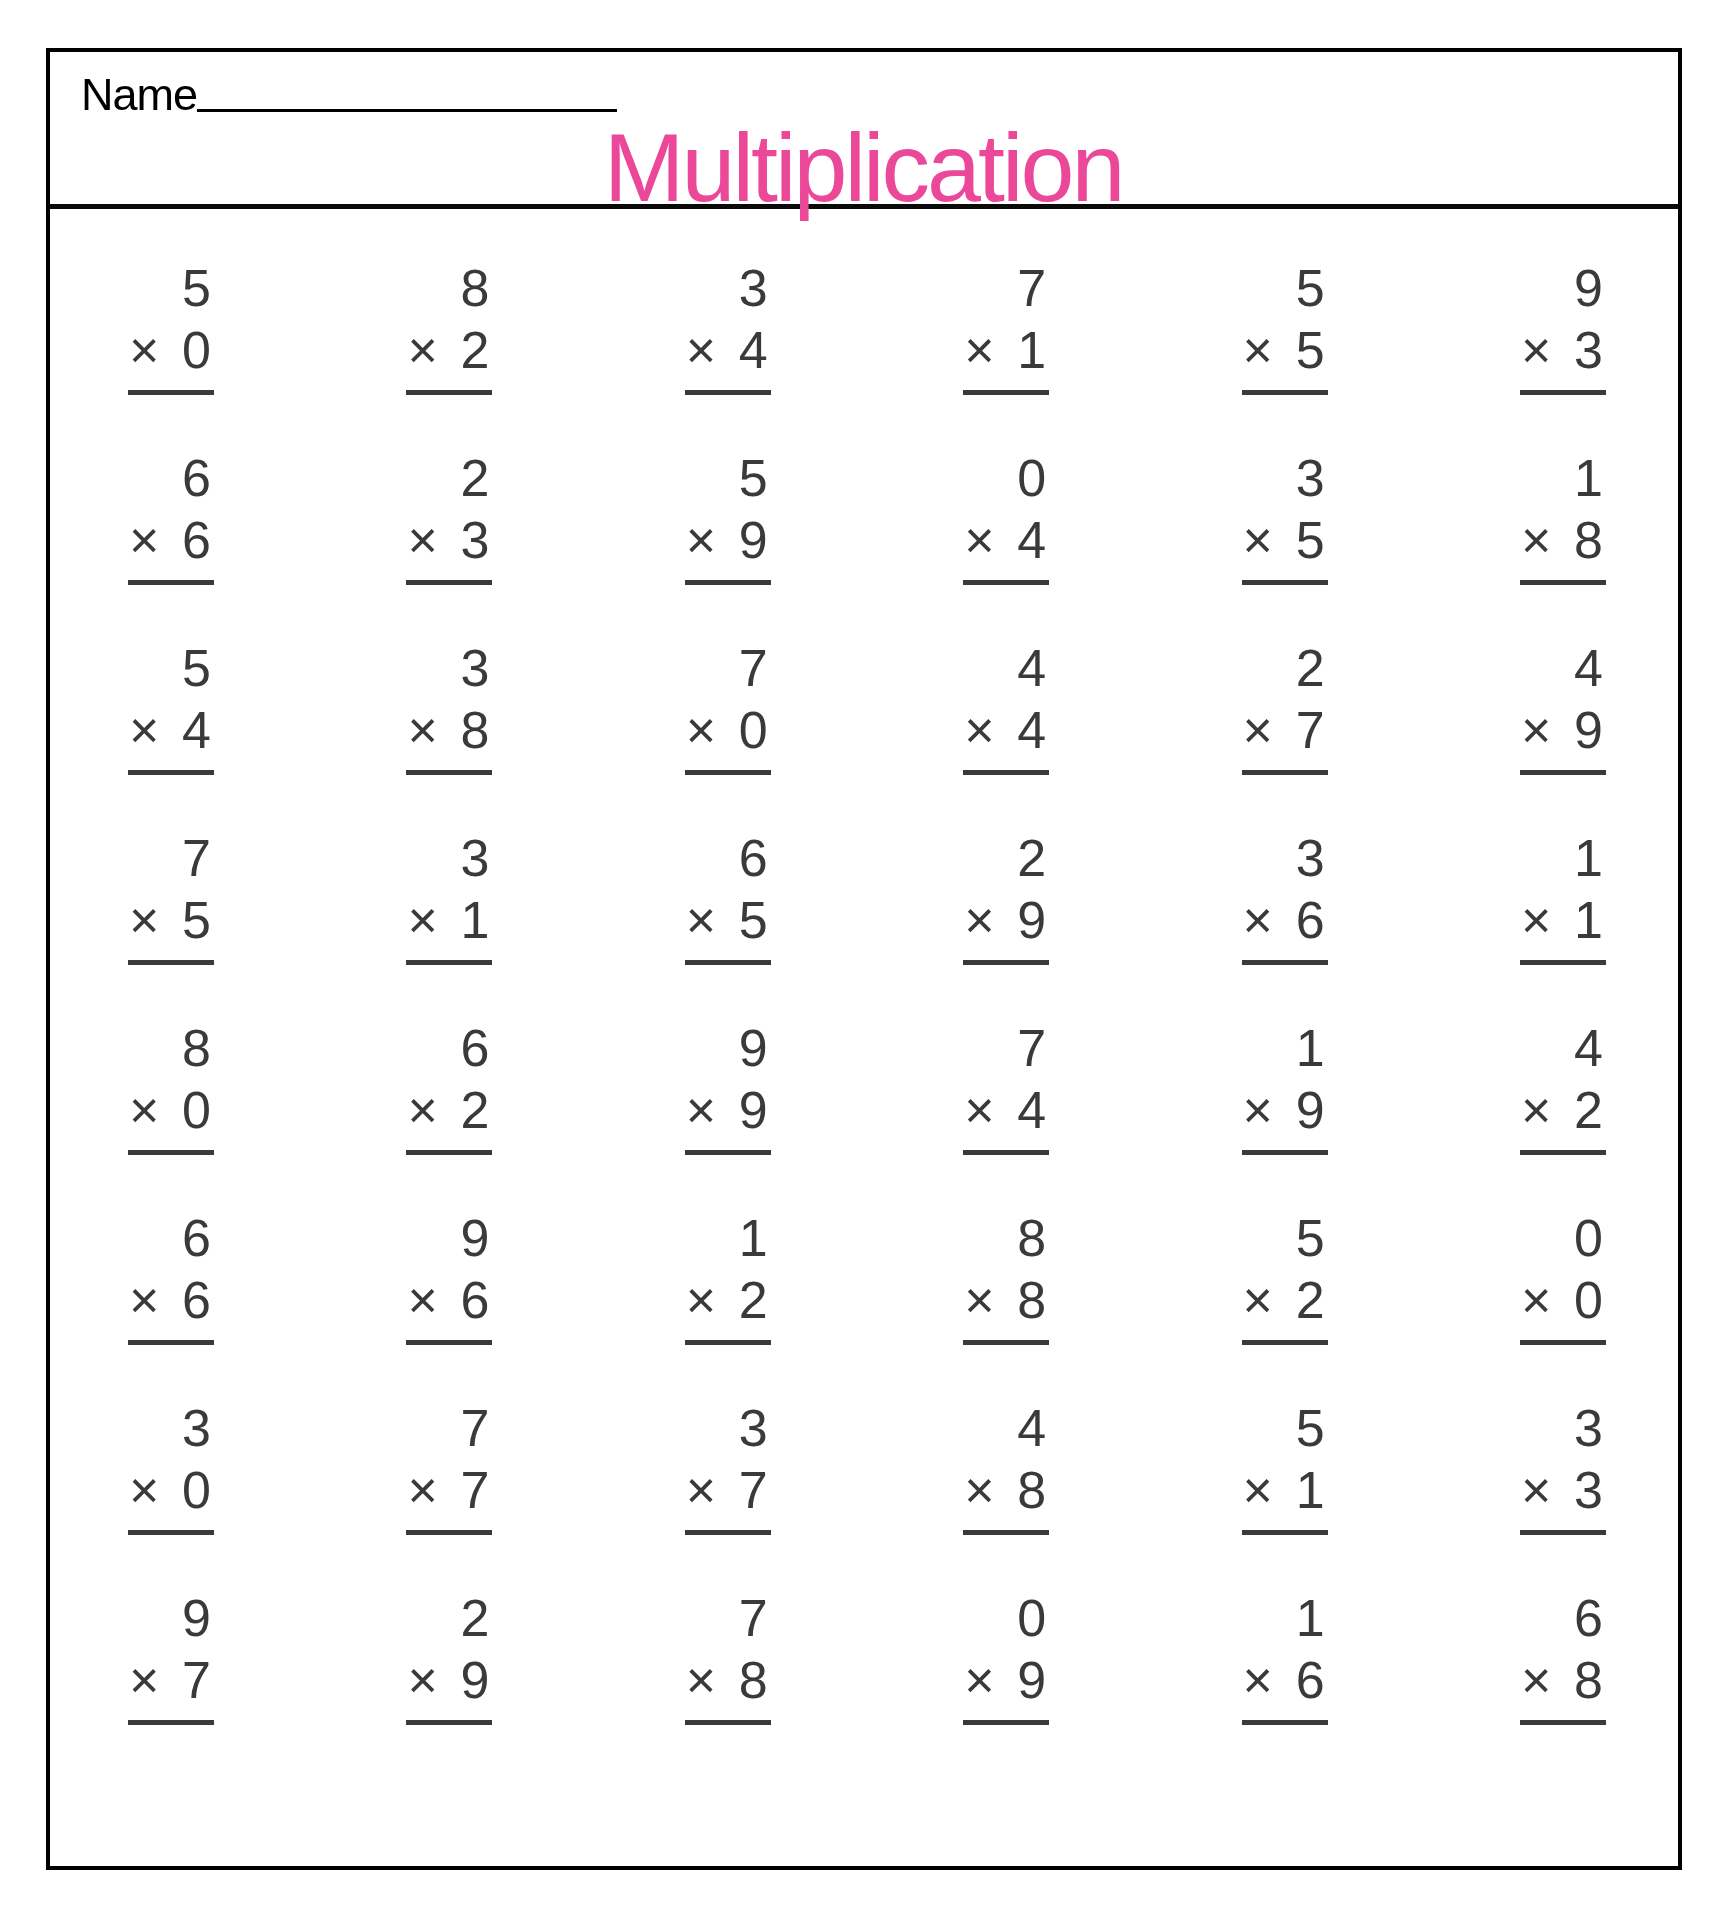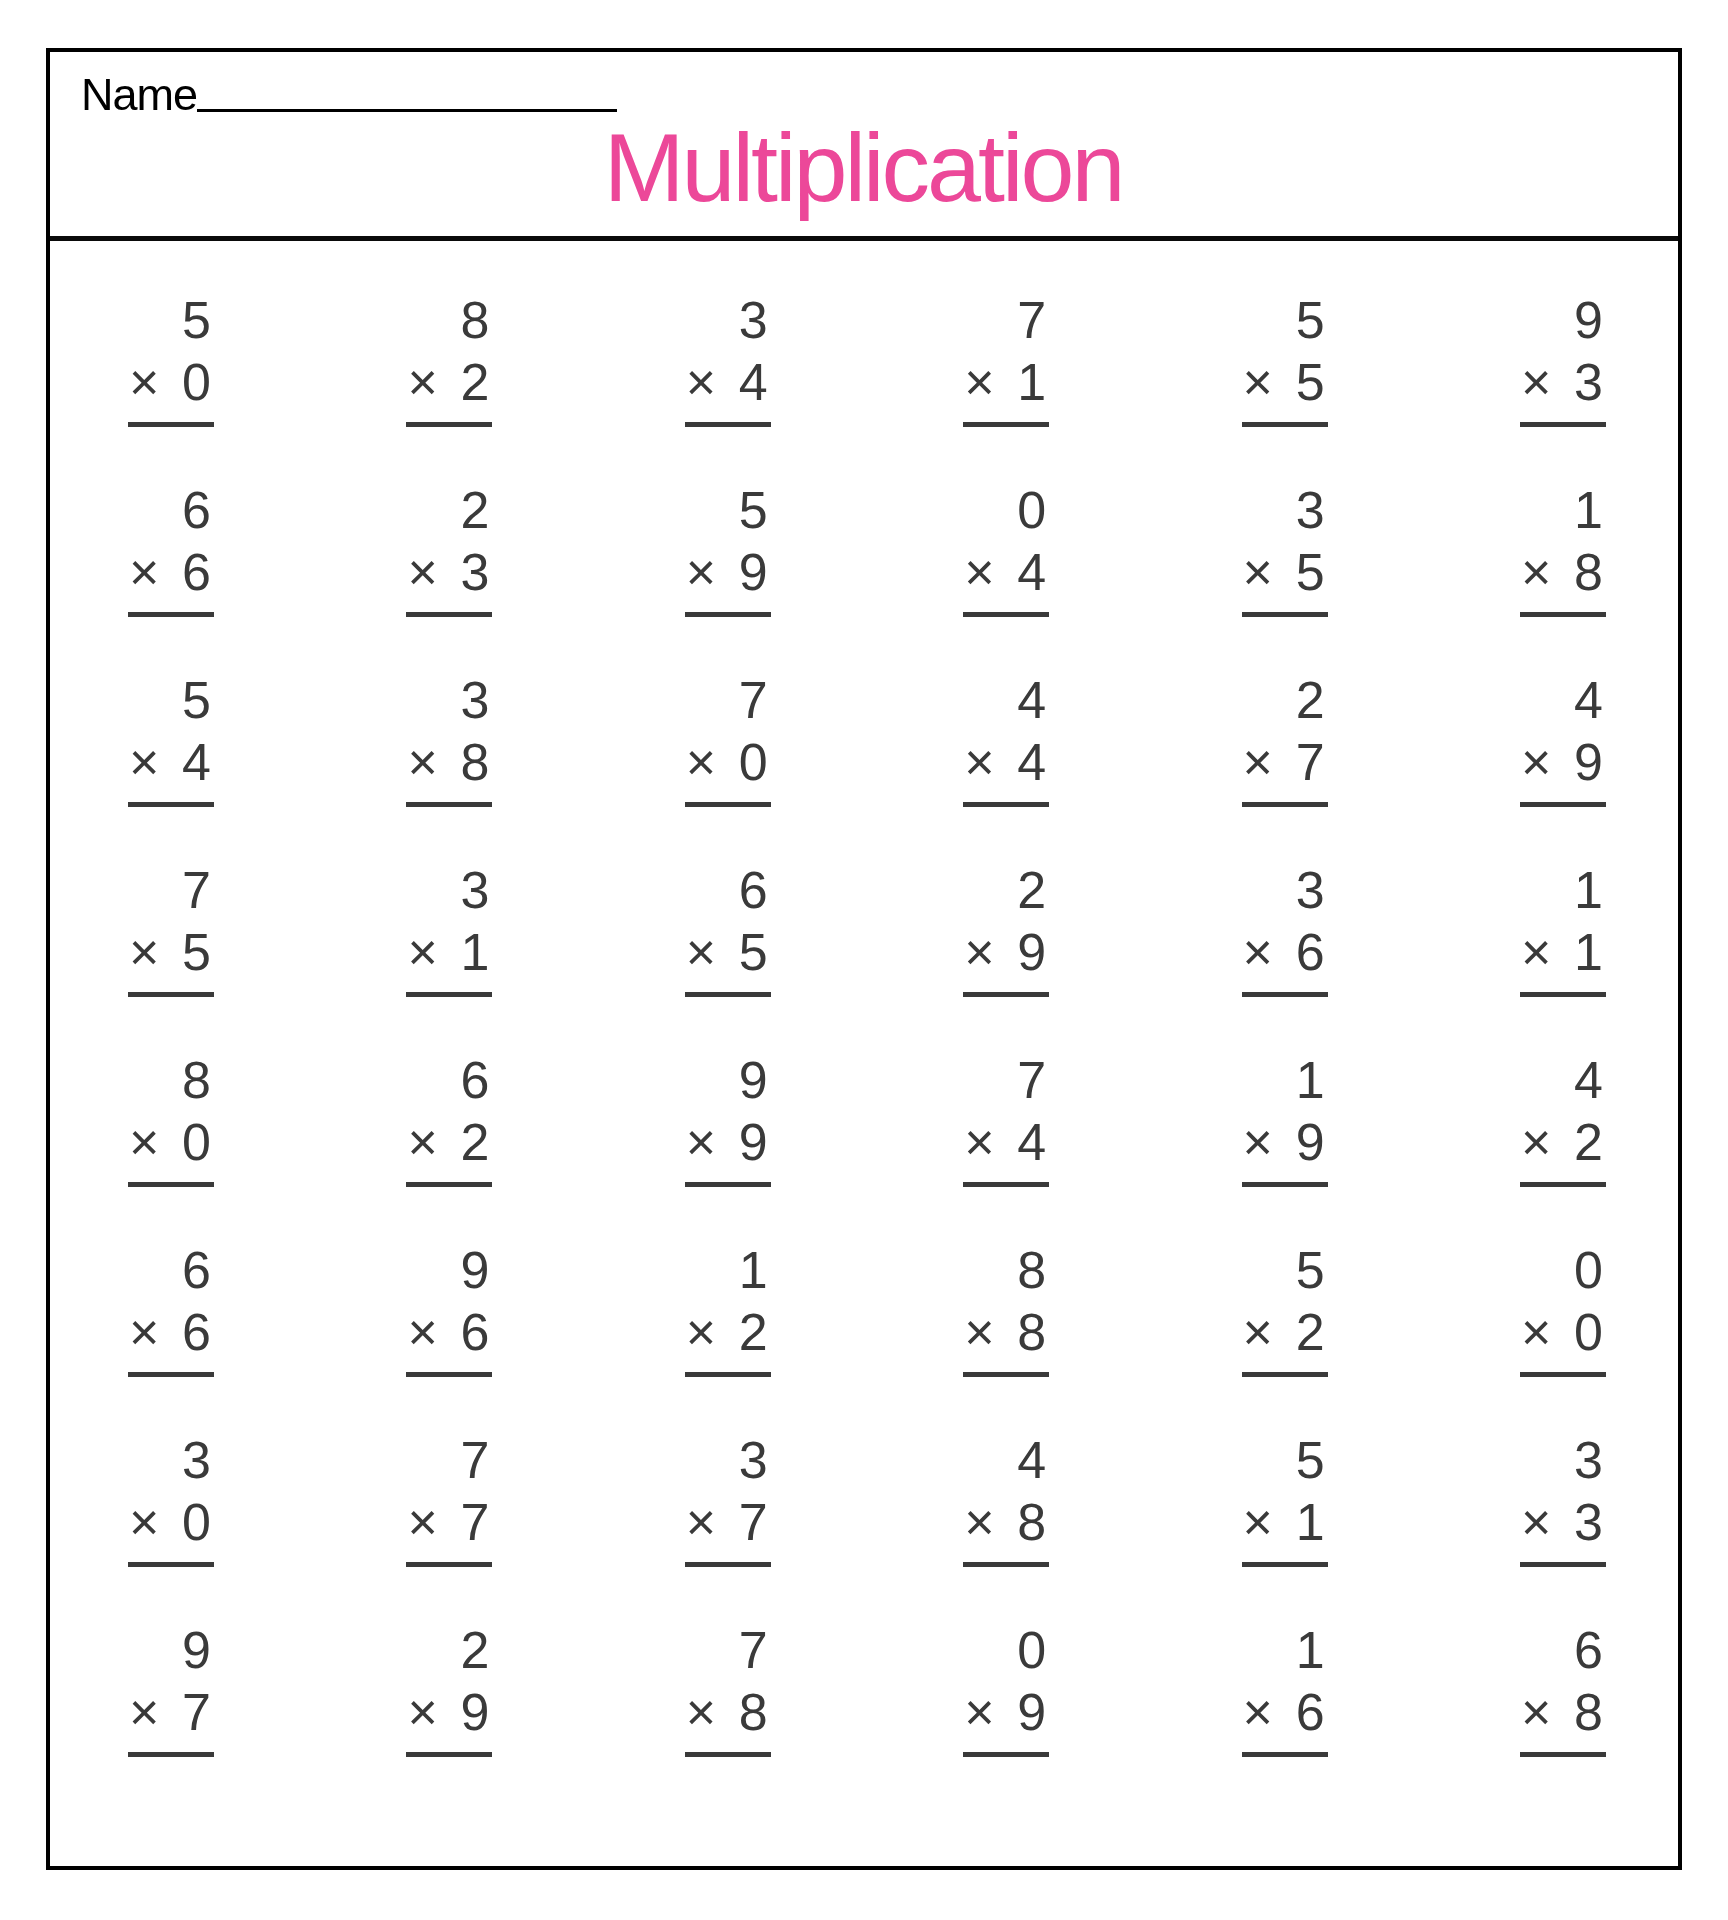--- a/index.html
+++ b/index.html
@@ -13,21 +13,21 @@
     position: absolute;
     left: 46px; top: 48px;
     width: 1636px; height: 1822px;
     border: 4px solid #000000;
     background: #ffffff;
     display: flex;
     flex-direction: column;
   }
   
   .header {
-    height: 189px;
+    height: 157px;
     border-bottom: 5px solid #0a0a0a;
     padding: 20px 33px 0 31px;
   }
   .fields-row {
     display: flex;
     justify-content: space-between;
     align-items: flex-end;
   }
   .field { display: flex; align-items: flex-end; }
   .field-label {

